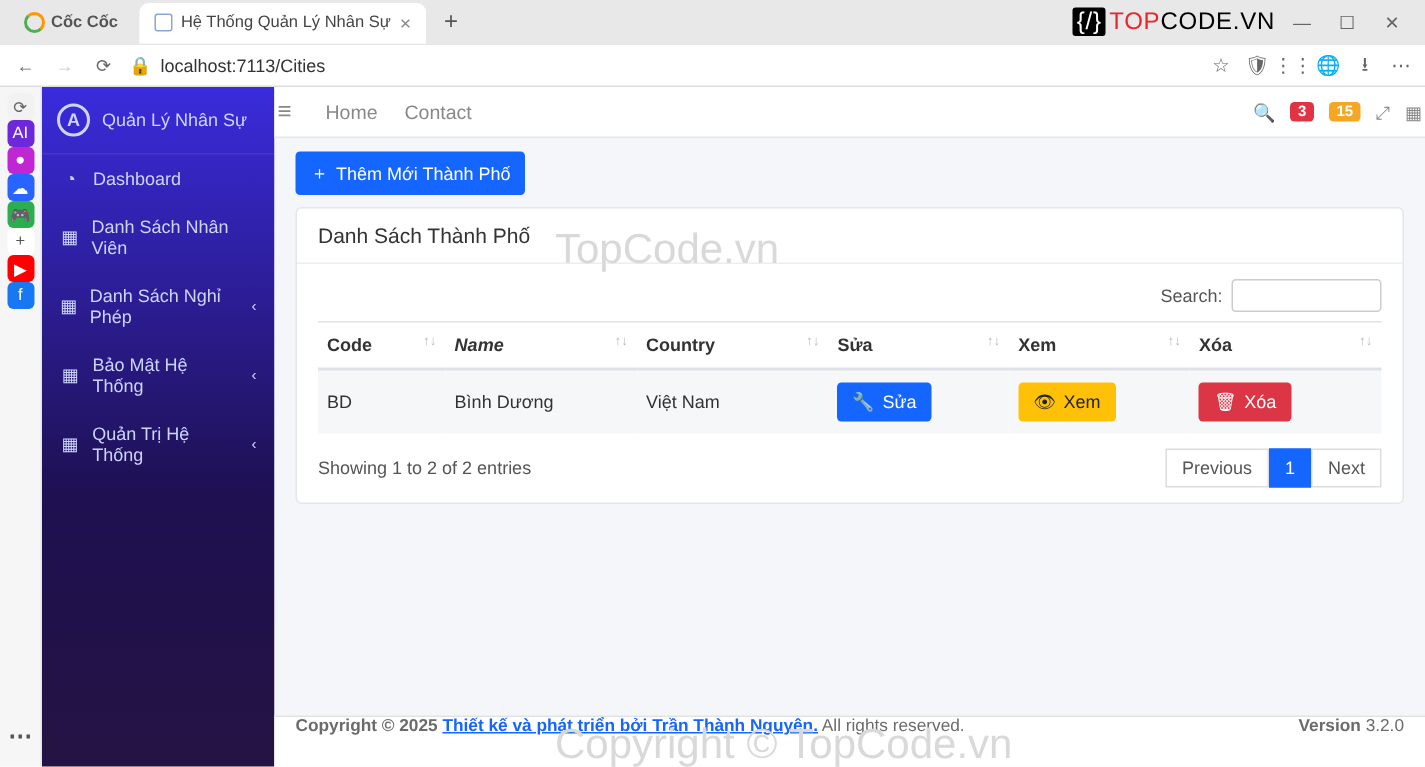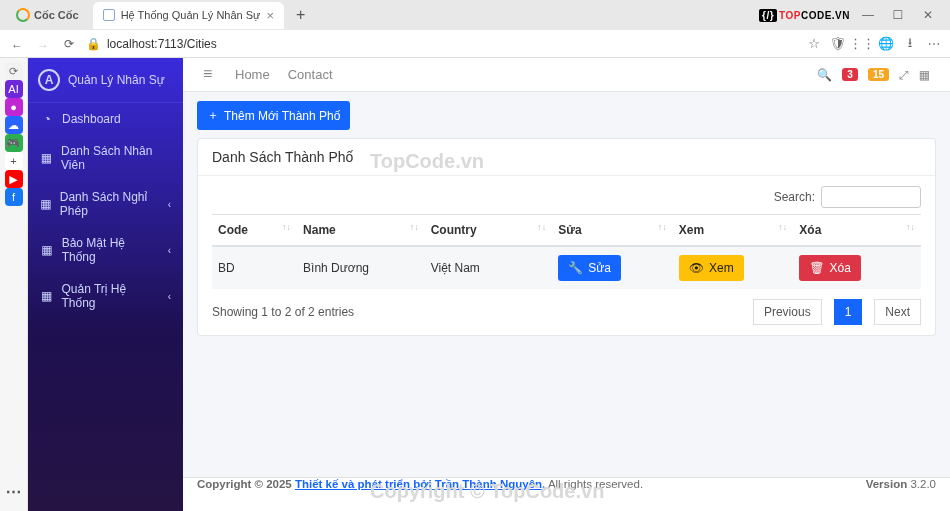--- a/index.html
+++ b/index.html
@@ -6,21 +6,21 @@
 html,body{width:950px;height:511px;overflow:hidden;background:#fff}
 .tabbar{height:30px;background:#e8e8e8;display:flex;align-items:center;padding:0 0 0 8px;font-size:11px}
 .logo-coccoc{display:flex;align-items:center;gap:4px;margin-right:6px;padding:3px 8px}
 .logo-coccoc .g{width:14px;height:14px;border:2px solid #4caf50;border-radius:50%;border-top-color:#ff9800;border-right-color:#ff9800}
 .logo-coccoc span{color:#555;font-weight:600}
 .tab{background:#fff;border-radius:6px 6px 0 0;padding:6px 10px;display:flex;align-items:center;gap:6px;font-size:11px;color:#444;margin-right:4px}
 .tab .fav{width:12px;height:12px;border:1px solid #8aa6d6;border-radius:2px}
 .tab .x{color:#888;cursor:pointer;font-size:13px}
 .newtab{color:#555;padding:4px 8px;cursor:pointer;font-size:16px}
 .tabbar-right{margin-left:auto;display:flex;align-items:center;gap:6px;padding-right:10px}
-.topcode{font-weight:700;font-size:10px;letter-spacing:.5px}
+.topcode{font-weight:400;font-size:16px;letter-spacing:.5px}
 .topcode .br{background:#000;color:#fff;padding:1px 3px;border-radius:2px;margin-right:2px}
 .topcode .red{color:#e8252a}
 .winbtn{width:24px;text-align:center;color:#666;font-size:12px;cursor:pointer}
 .addrbar{height:28px;display:flex;align-items:center;padding:0 8px;gap:8px;border-bottom:1px solid #ddd;font-size:12px}
 .navicon{width:18px;height:18px;display:flex;align-items:center;justify-content:center;color:#666;cursor:pointer}
 .url{flex:1;display:flex;align-items:center;gap:6px;color:#333}
 .lock{color:#555}
 .ext-row{display:flex;gap:8px;align-items:center}
 .ext-row span{width:16px;height:16px;display:flex;align-items:center;justify-content:center;color:#666;font-size:13px}
 .leftstrip{position:absolute;left:0;top:58px;width:28px;height:453px;background:#f6f6f6;display:flex;flex-direction:column;align-items:center;padding-top:4px;gap:8px;border-right:1px solid #e4e4e4}
@@ -28,44 +28,44 @@
 .leftstrip .dots{margin-top:auto;margin-bottom:10px;color:#555;font-weight:700}
 .app{position:absolute;left:28px;top:58px;width:922px;height:453px;display:flex}
 .sidebar{width:155px;background:linear-gradient(180deg,#3a2bdc 0%,#1e1051 60%,#251343 100%);color:#cdd5ff;font-size:12px;display:flex;flex-direction:column}
 .brand{padding:11px 10px;display:flex;align-items:center;gap:8px;border-bottom:1px solid rgba(255,255,255,.08)}
 .brand .bcircle{width:22px;height:22px;border:2px solid #cdd5ff;border-radius:50%;display:flex;align-items:center;justify-content:center;font-weight:700;font-size:12px}
 .brand .bt{}
 .side-item{display:flex;align-items:center;gap:8px;padding:9px 12px;cursor:pointer;color:#cdd5ff}
 .side-item .sicon{width:14px;text-align:center}
 .side-item .chev{margin-left:auto;font-size:10px}
 .main{flex:1;display:flex;flex-direction:column;background:#f4f6f9;min-width:0}
-.topnav{height:34px;background:#fff;display:flex;align-items:center;padding:0 20px;gap:18px;font-size:13px;color:#888;border-bottom:1px solid #e6e6e6}
+.topnav{height:34px;background:#fff;display:flex;align-items:center;padding:0 2px;gap:18px;font-size:13px;color:#888;border-bottom:1px solid #e6e6e6}
 .topnav-right{margin-left:auto;display:flex;align-items:center;gap:10px;font-size:12px}
 .badge{background:#e03444;color:#fff;border-radius:3px;padding:1px 5px;font-size:10px;font-weight:600}
 .badge.y{background:#f5a623}
 .content{padding:9px 14px;flex:1;display:flex;flex-direction:column;gap:8px;overflow:auto}
 .btn{display:inline-flex;align-items:center;gap:5px;border:none;border-radius:3px;padding:6px 10px;font-size:12px;cursor:pointer;color:#fff}
 .btn.primary{background:#1565ff}
 .btn.warning{background:#ffc107;color:#222}
 .btn.danger{background:#dc3545}
 .card{background:#fff;border:1px solid #e3e6ea;border-radius:4px}
 .card-h{padding:10px 14px;border-bottom:1px solid #eee;font-size:14px;color:#333}
 .card-b{padding:10px 14px}
 .searchrow{display:flex;justify-content:flex-end;align-items:center;gap:6px;margin-bottom:6px;font-size:12px;color:#555}
 .searchrow input{border:1px solid #ccc;border-radius:3px;padding:3px 6px;font-size:12px;width:100px}
 table{width:100%;border-collapse:collapse;font-size:12px}
 th{text-align:left;padding:8px 6px;border-top:1px solid #dee2e6;border-bottom:2px solid #dee2e6;color:#333;font-weight:600;position:relative}
 th .sort{position:absolute;right:6px;color:#bbb;font-size:9px;line-height:8px}
 td{padding:8px 6px;border-top:1px solid #eee;color:#333}
 tr.odd td{background:#f6f7f8}
 .tfoot{display:flex;justify-content:space-between;align-items:center;margin-top:10px;font-size:12px;color:#555}
-.pager{display:flex;gap:12px}
+.pager{display:flex;gap:0}
 .pager .pg{border:1px solid #ddd;padding:5px 10px;color:#555;cursor:pointer}
 .pager .pg.active{background:#1565ff;color:#fff;border-color:#1565ff}
-.watermark{position:absolute;color:#d9d9d9;font-size:20px;font-weight:700;pointer-events:none}
+.watermark{position:absolute;color:#d9d9d9;font-size:28px;font-weight:400;pointer-events:none}
 .wm1{left:370px;top:150px}
 .wm2{left:370px;top:480px}
 .footer{height:34px;background:#fff;border-top:1px solid #e2e2e2;display:flex;align-items:flex-start;padding:0 14px;font-size:11.5px;color:#6b6b6b}
 .footer a{color:#1565ff;font-weight:600}
 .footer .ver{margin-left:auto}
 .hamb{display:inline-block;width:14px}
 .hamb::before{content:"≡";font-size:16px;line-height:14px}
 </style>
 </head>
 <body>
@@ -182,21 +182,21 @@
         <div class="card-h">Danh Sách Thành Phố</div>
         <div class="card-b">
           <div class="searchrow">
             <span>Search:</span>
             <input type="text" style="">
           </div>
           <table>
             <thead>
                 <tr id="thead-row">
                   <th style="width: 12%;">Code<span class="sort">↑↓</span></th>
-                  <th style="width: 18%;">Name<span class="sort">↑↓</span></th>
+                  <th style="width: 18%; font-style: italic;">Name<span class="sort">↑↓</span></th>
                   <th style="width: 18%;">Country<span class="sort">↑↓</span></th>
                   <th style="width: 17%;">Sửa<span class="sort">↑↓</span></th>
                   <th style="width: 17%;">Xem<span class="sort">↑↓</span></th>
                   <th style="width: 18%;">Xóa<span class="sort">↑↓</span></th>
                 </tr>
               </thead>
             <tbody id="tbody">
                 <tr class="odd">
                   <td>BD</td>
                   <td>Bình Dương</td>

